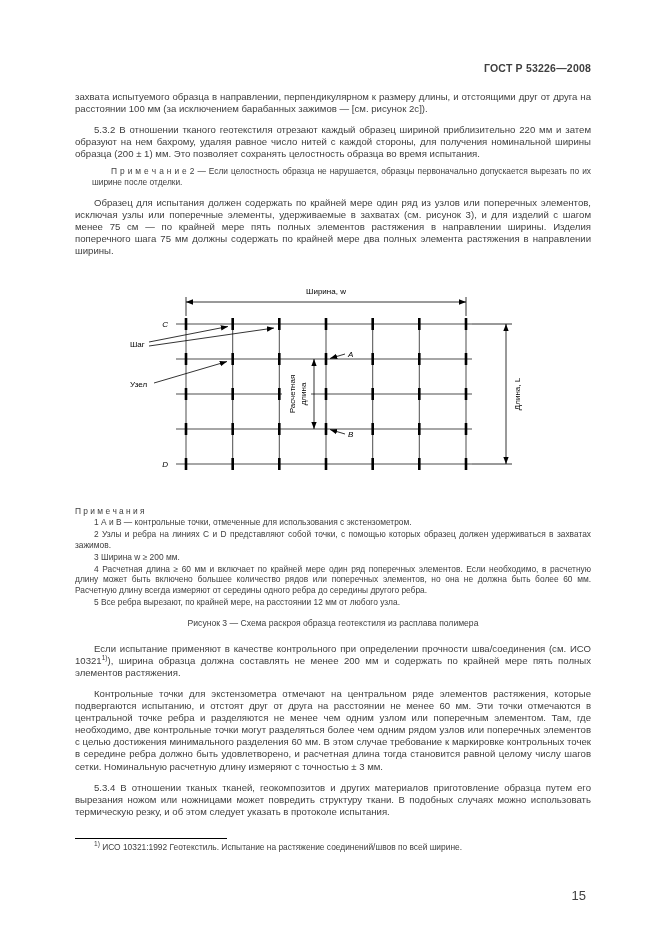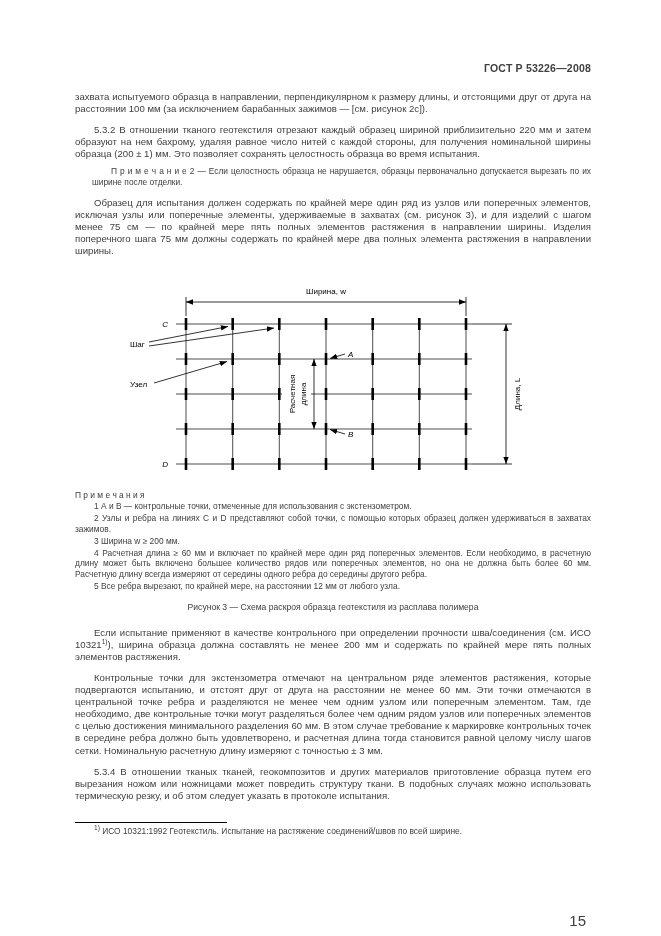--- a/index.html
+++ b/index.html
@@ -8,26 +8,26 @@
     font-family:"Liberation Sans",sans-serif;color:#404040;
   }
   .content{position:absolute;left:75px;top:62px;width:516px;}
   .doc-header{text-align:right;font-weight:bold;font-size:10.5px;letter-spacing:.2px;margin-bottom:17px;}
   .bt{font-size:9.6px;line-height:12.1px;text-align:justify;margin:0;}
   .sm{font-size:8.4px;line-height:10.8px;text-align:justify;margin:0;}
   .ind{text-indent:19px;}
   .para{margin-top:9px;}
   .note2{margin:6px 0 6px 17px;}
   .fig{margin:26px 0 2px 0;text-align:center;}
-  .notes{margin-top:4px;}
+  .notes{margin-top:20px;}
   .notes p{margin-top:1px;}
   .caption{font-size:8.6px;text-align:center;margin:10px 0 15px 0;text-indent:0;}
   .footnote{margin-top:20px;}
   .fn-rule{width:152px;border-top:1px solid #000;height:0;margin:0 0 3px 0;}
-  .page-num{position:absolute;right:75px;top:912px;font-size:15px;text-align:center;}
+  .page-num{position:absolute;right:75px;top:888px;font-size:13px;text-align:center;}
   sup{font-size:6.6px;vertical-align:super;line-height:0;}
   figure{margin:0;padding:0;}
   .svg-label{font-size:8px;fill:#000;font-family:"Liberation Sans",sans-serif;}
   .svg-italic{font-style:italic;}
 </style>
 </head>
 <body>
 
 <div class="page">
   <main class="content">

